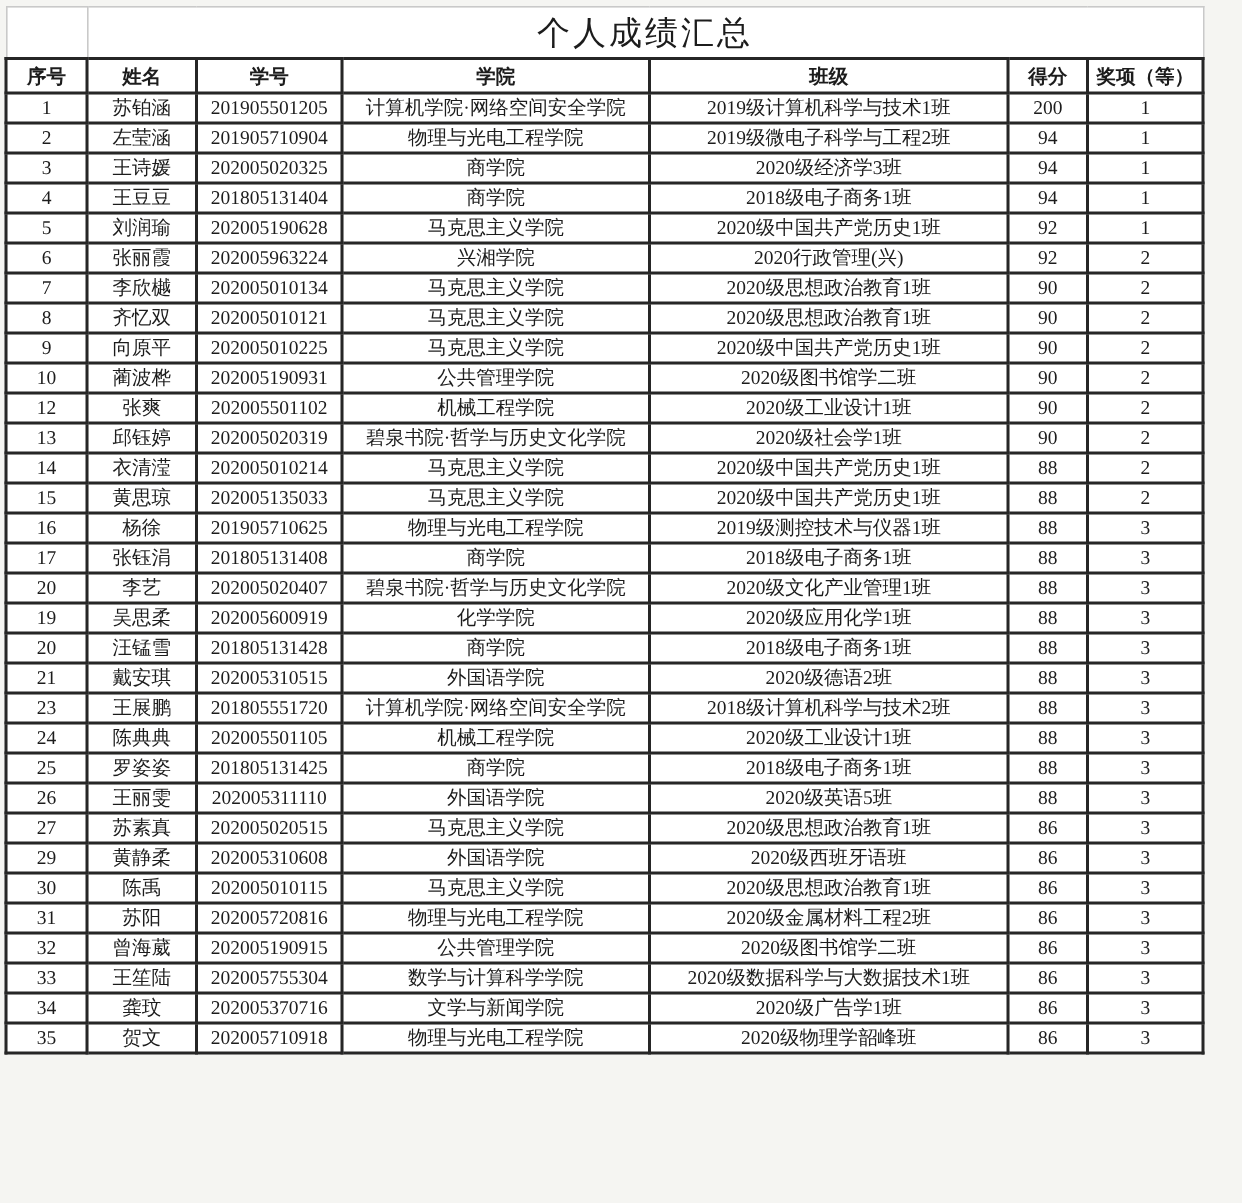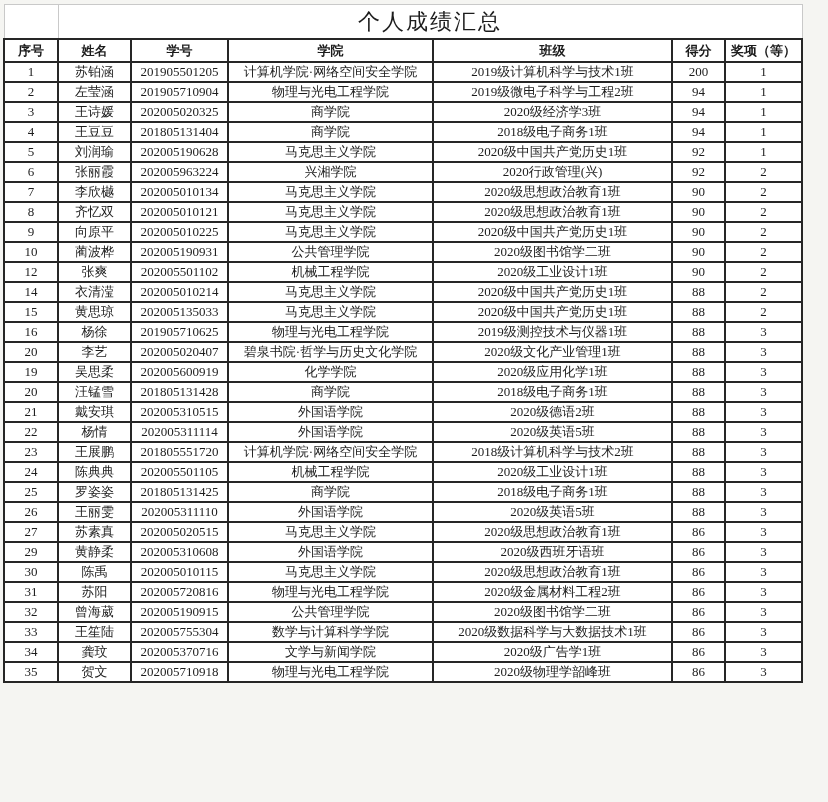--- a/index.html
+++ b/index.html
@@ -172,20 +172,29 @@
         <tr>
           <td>12</td>
           <td>张爽</td>
           <td>202005501102</td>
           <td>机械工程学院</td>
           <td>2020级工业设计1班</td>
           <td>90</td>
           <td>2</td>
         </tr>
         <tr>
+          <td>13</td>
+          <td>邱钰婷</td>
+          <td>202005020319</td>
+          <td>碧泉书院·哲学与历史文化学院</td>
+          <td>2020级社会学1班</td>
+          <td>90</td>
+          <td>2</td>
+        </tr>
+        <tr>
           <td>14</td>
           <td>衣清滢</td>
           <td>202005010214</td>
           <td>马克思主义学院</td>
           <td>2020级中国共产党历史1班</td>
           <td>88</td>
           <td>2</td>
         </tr>
         <tr>
           <td>15</td>
@@ -199,20 +208,29 @@
         <tr>
           <td>16</td>
           <td>杨徐</td>
           <td>201905710625</td>
           <td>物理与光电工程学院</td>
           <td>2019级测控技术与仪器1班</td>
           <td>88</td>
           <td>3</td>
         </tr>
         <tr>
+          <td>17</td>
+          <td>张钰涓</td>
+          <td>201805131408</td>
+          <td>商学院</td>
+          <td>2018级电子商务1班</td>
+          <td>88</td>
+          <td>3</td>
+        </tr>
+        <tr>
           <td>20</td>
           <td>李艺</td>
           <td>202005020407</td>
           <td>碧泉书院·哲学与历史文化学院</td>
           <td>2020级文化产业管理1班</td>
           <td>88</td>
           <td>3</td>
         </tr>
         <tr>
           <td>19</td>
@@ -235,29 +253,20 @@
         <tr>
           <td>21</td>
           <td>戴安琪</td>
           <td>202005310515</td>
           <td>外国语学院</td>
           <td>2020级德语2班</td>
           <td>88</td>
           <td>3</td>
         </tr>
         <tr>
-          <td>22</td>
-          <td>杨情</td>
-          <td>202005311114</td>
-          <td>外国语学院</td>
-          <td>2020级英语5班</td>
-          <td>88</td>
-          <td>3</td>
-        </tr>
-        <tr>
           <td>23</td>
           <td>王展鹏</td>
           <td>201805551720</td>
           <td>计算机学院·网络空间安全学院</td>
           <td>2018级计算机科学与技术2班</td>
           <td>88</td>
           <td>3</td>
         </tr>
         <tr>
           <td>24</td>

